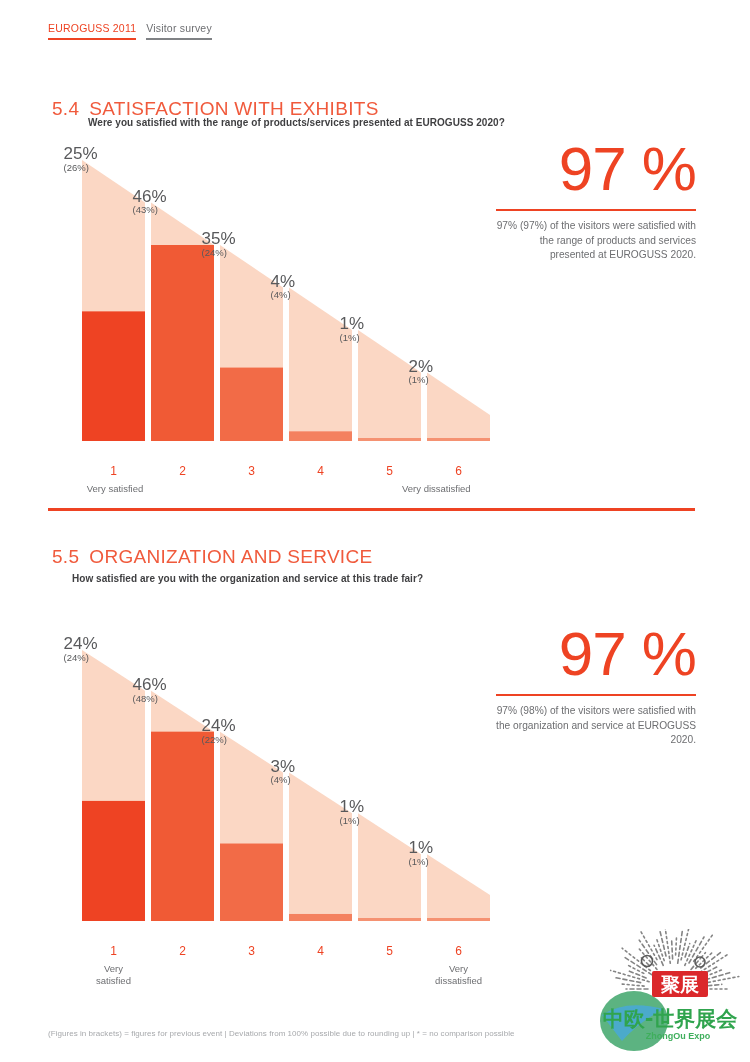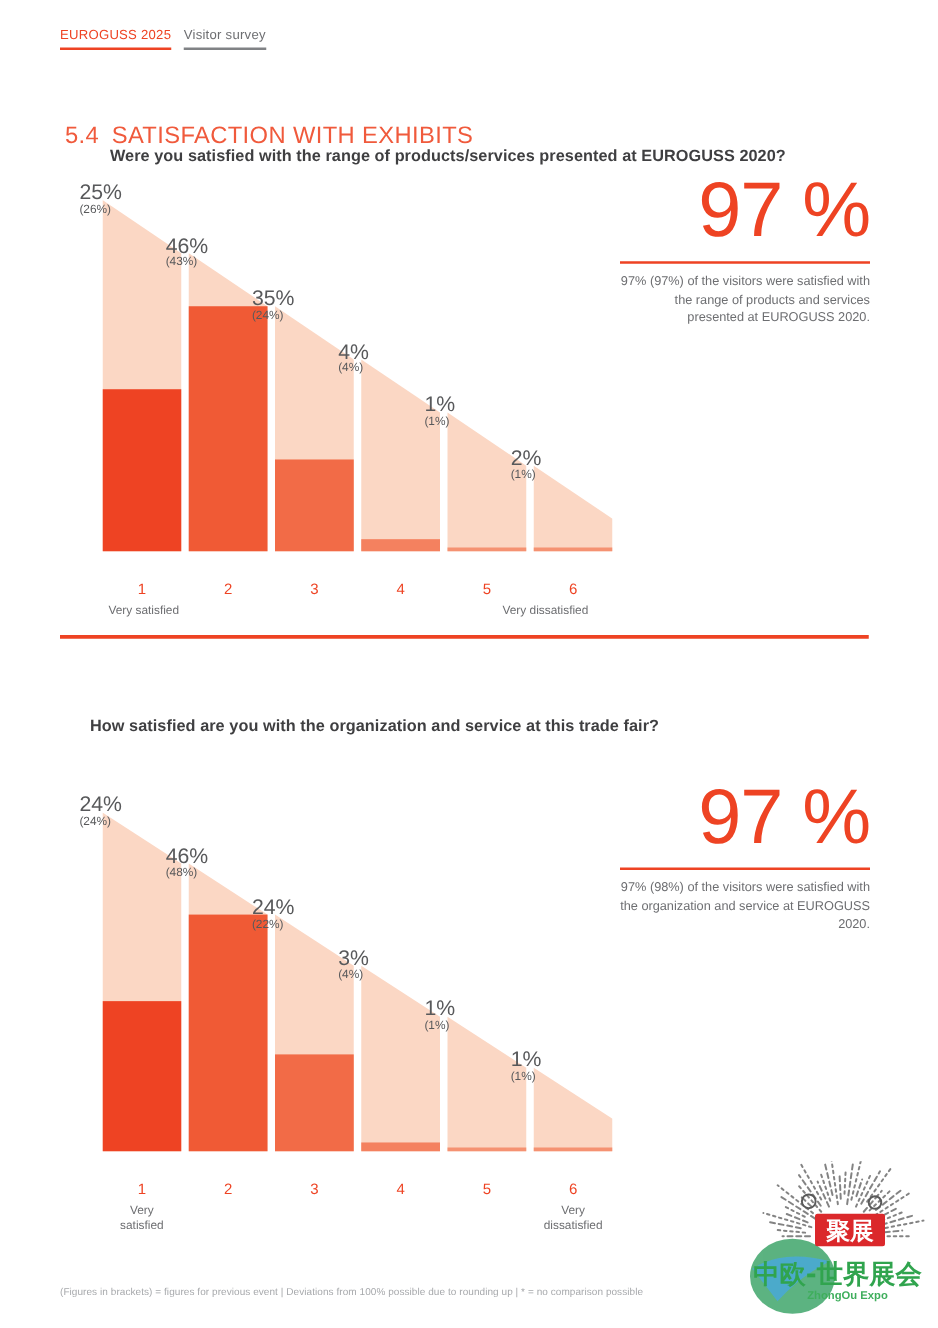--- a/index.html
+++ b/index.html
@@ -11,21 +11,21 @@
 
   
   .header{position:absolute;left:48px;top:22px;display:flex;align-items:flex-start;gap:10px;}
   .hdr-tab{font-size:10.5px;letter-spacing:.2px;padding-bottom:4px;}
   .hdr-tab.active{color:#ee4323;border-bottom:2.5px solid #ee4323;}
   .hdr-tab.muted{color:#6d6e71;border-bottom:2.5px solid #808285;}
 
   
   .sect-title{position:absolute;color:#f05a3c;font-size:19px;letter-spacing:.3px;white-space:nowrap;}
   .sect-title .num{margin-right:10px;}
-  .sect-sub{position:absolute;color:#3f3f41;font-size:13px;font-weight:bold;letter-spacing:.05px;white-space:nowrap;}
+  .sect-sub{position:absolute;color:#3f3f41;font-size:10px;font-weight:bold;letter-spacing:.05px;white-space:nowrap;}
 
   .divider{position:absolute;left:48px;width:647px;height:3px;background:#ee4323;}
 
   
   .hl{position:absolute;width:200px;text-align:right;}
   .hl-big{color:#ee4323;font-size:62px;line-height:.95;letter-spacing:-1px;white-space:nowrap;}
   .hl-rule{height:2px;background:#ee4323;margin:10px 0 8px auto;width:100%;}
   .hl-txt{font-size:10.2px;line-height:1.45;color:#6d6e71;}
 
   
@@ -44,21 +44,21 @@
 
   
   .logo{position:absolute;right:8px;bottom:8px;width:150px;height:125px;opacity:.92;}
 </style>
 </head>
 <body>
 
 <div class="page">
 
   <div class="header">
-    <div class="hdr-tab active">EUROGUSS 2025</div>
+    <div class="hdr-tab active">EUROGUSS 2011</div>
     <div class="hdr-tab muted">Visitor survey</div>
   </div>
 
   <div class="sect-title" style="left:52px;top:98px;">
     <span class="num">5.4</span><span>SATISFACTION WITH EXHIBITS</span>
   </div>
   <div class="sect-sub" style="left:88px;top:117px;">Were you satisfied with the range of products/services presented at EUROGUSS 2020?</div>
 
   <div class="hl" style="left:496px;top:140px;">
     <div class="hl-big">97 %</div>
@@ -79,20 +79,23 @@
         <path d="M276,180 L339,222.5 L339,291 L276,291 Z" fill="#fbd7c4"></path>
         <rect x="276" y="288" width="63" height="3" fill="#f59272"></rect>
         <path d="M345,222.5 L408,265 L408,291 L345,291 Z" fill="#fbd7c4"></path>
         <rect x="345" y="288" width="63" height="3" fill="#f59272"></rect>
         <path d="M0,303 L20.5,303 L31.5,312 L42.5,303 L89.5,303 L100.5,312 L111.5,303 L158.5,303 L169.5,312 L180.5,303 L227.5,303 L238.5,312 L249.5,303 L296.5,303 L307.5,312 L318.5,303 L365.5,303 L376.5,312 L387.5,303 L408,303" fill="none" stroke="#ee4323" stroke-width="1.8"></path>
       </svg>
     </div>
 
   <div class="divider" style="top:508px;"></div>
 
+  <div class="sect-title" style="left:52px;top:546px;">
+    <span class="num">5.5</span><span>ORGANIZATION AND SERVICE</span>
+  </div>
   <div class="sect-sub" style="left:72px;top:573px;">How satisfied are you with the organization and service at this trade fair?</div>
 
   <div class="hl" style="left:496px;top:625px;">
     <div class="hl-big">97 %</div>
     <div class="hl-rule"></div>
     <div class="hl-txt">97% (98%) of the visitors were satisfied with the organization and service at EUROGUSS 2020.</div>
   </div>
 
   <div class="chart" id="chart-1" style="left:82px;top:640px;width:408px;height:290px;">
       <svg width="408" height="290" class="chart-svg">

